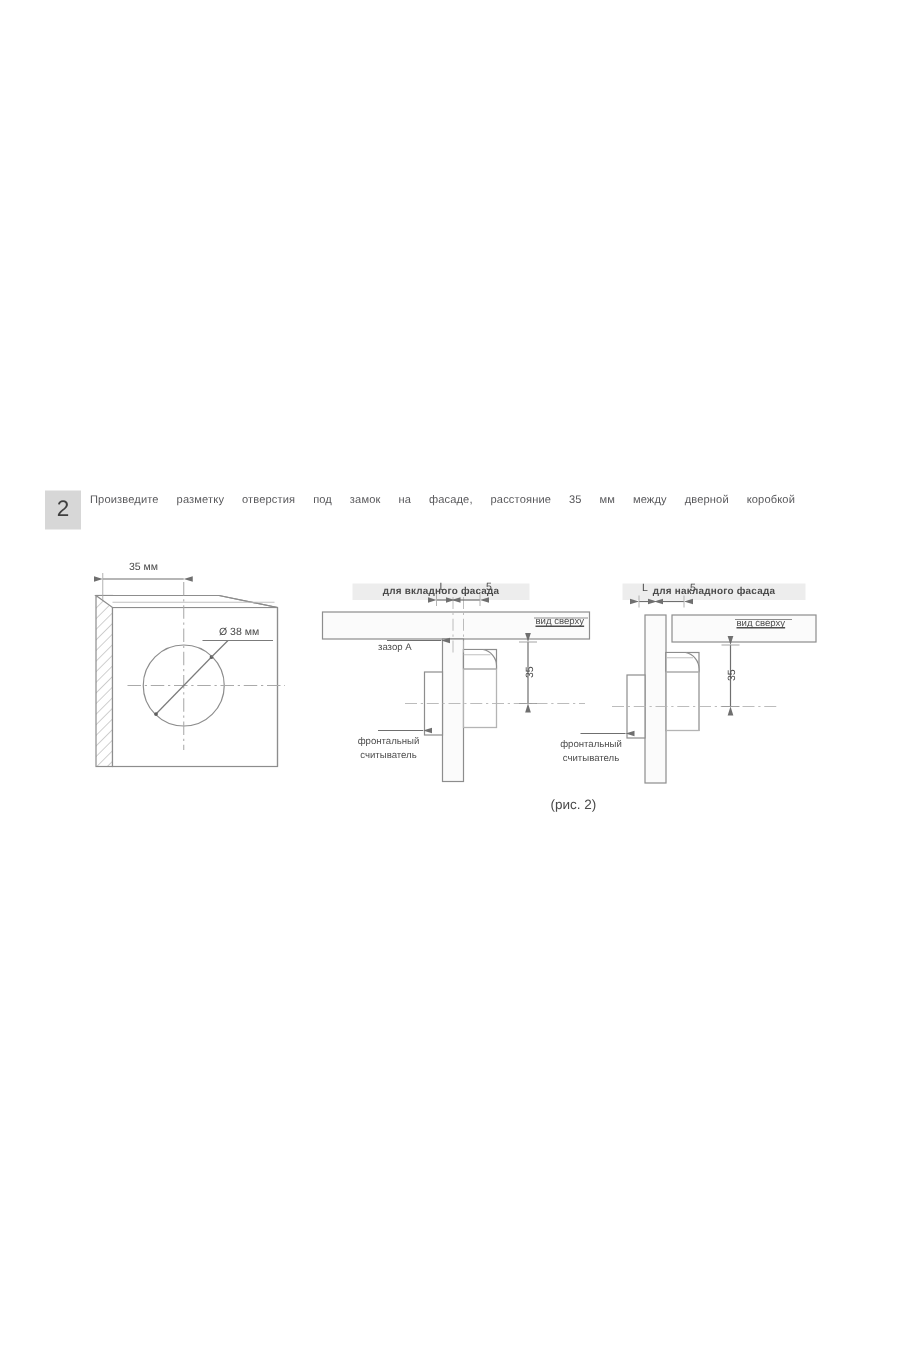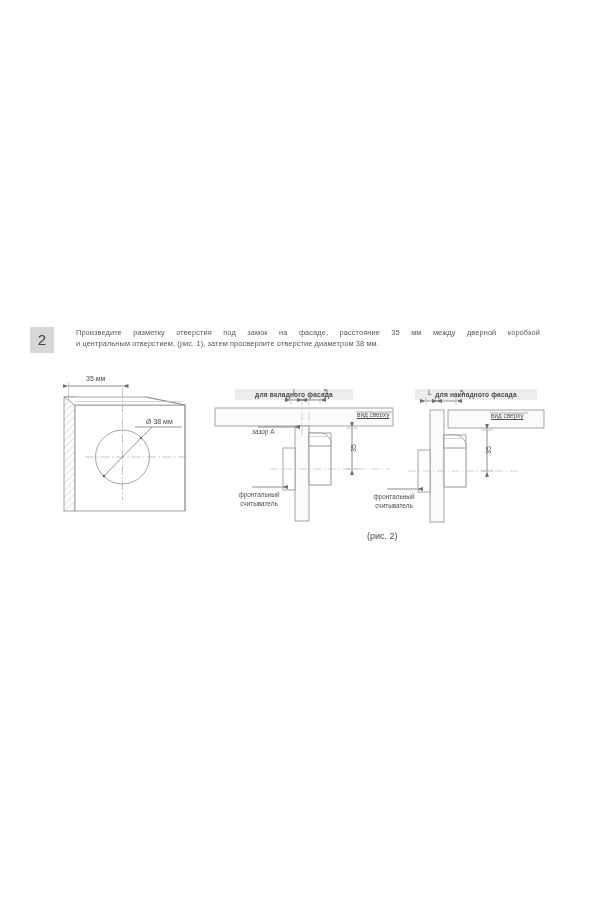--- a/index.html
+++ b/index.html
@@ -37,21 +37,21 @@
     height: 26px;
     background: #d7d7d7;
     color: #3f3f3f;
     font-size: 15px;
     line-height: 26px;
     text-align: center;
     font-family: "Liberation Sans", sans-serif;
     flex: 0 0 auto;
   }
   .step-text {
-    margin-left: 22px;
+    margin-left: 6px;
     font-size: 7.4px;
     line-height: 11.4px;
     color: #57575a;
     width: 470px;
     letter-spacing: .1px;
   }
   .step-text .l1 {
     display: block;
     text-align: justify;
     text-align-last: justify;
@@ -121,21 +121,20 @@
 </style>
 </head>
 <body>
 
 <div id="page">
 
   <div class="step-block">
     <div class="step-badge">2</div>
     <div class="step-text">
       <span class="l1">Произведите разметку отверстия под замок на фасаде, расстояние 35 мм между дверной коробкой</span>
-      <span class="l2">и центральным отверстием, (рис. 1), затем просверлите отверстие диаметром  38 мм.</span>
     </div>
   </div>
 
   <div class="pill pill-a">для вкладного фасада</div>
   <div class="pill pill-b">для накладного фасада</div>
 
   <div class="figure">
     <svg width="600" height="190" viewBox="0 0 600 190">
       <defs>
         <pattern id="hatch" width="5" height="5" patternTransform="rotate(45)" patternUnits="userSpaceOnUse">

